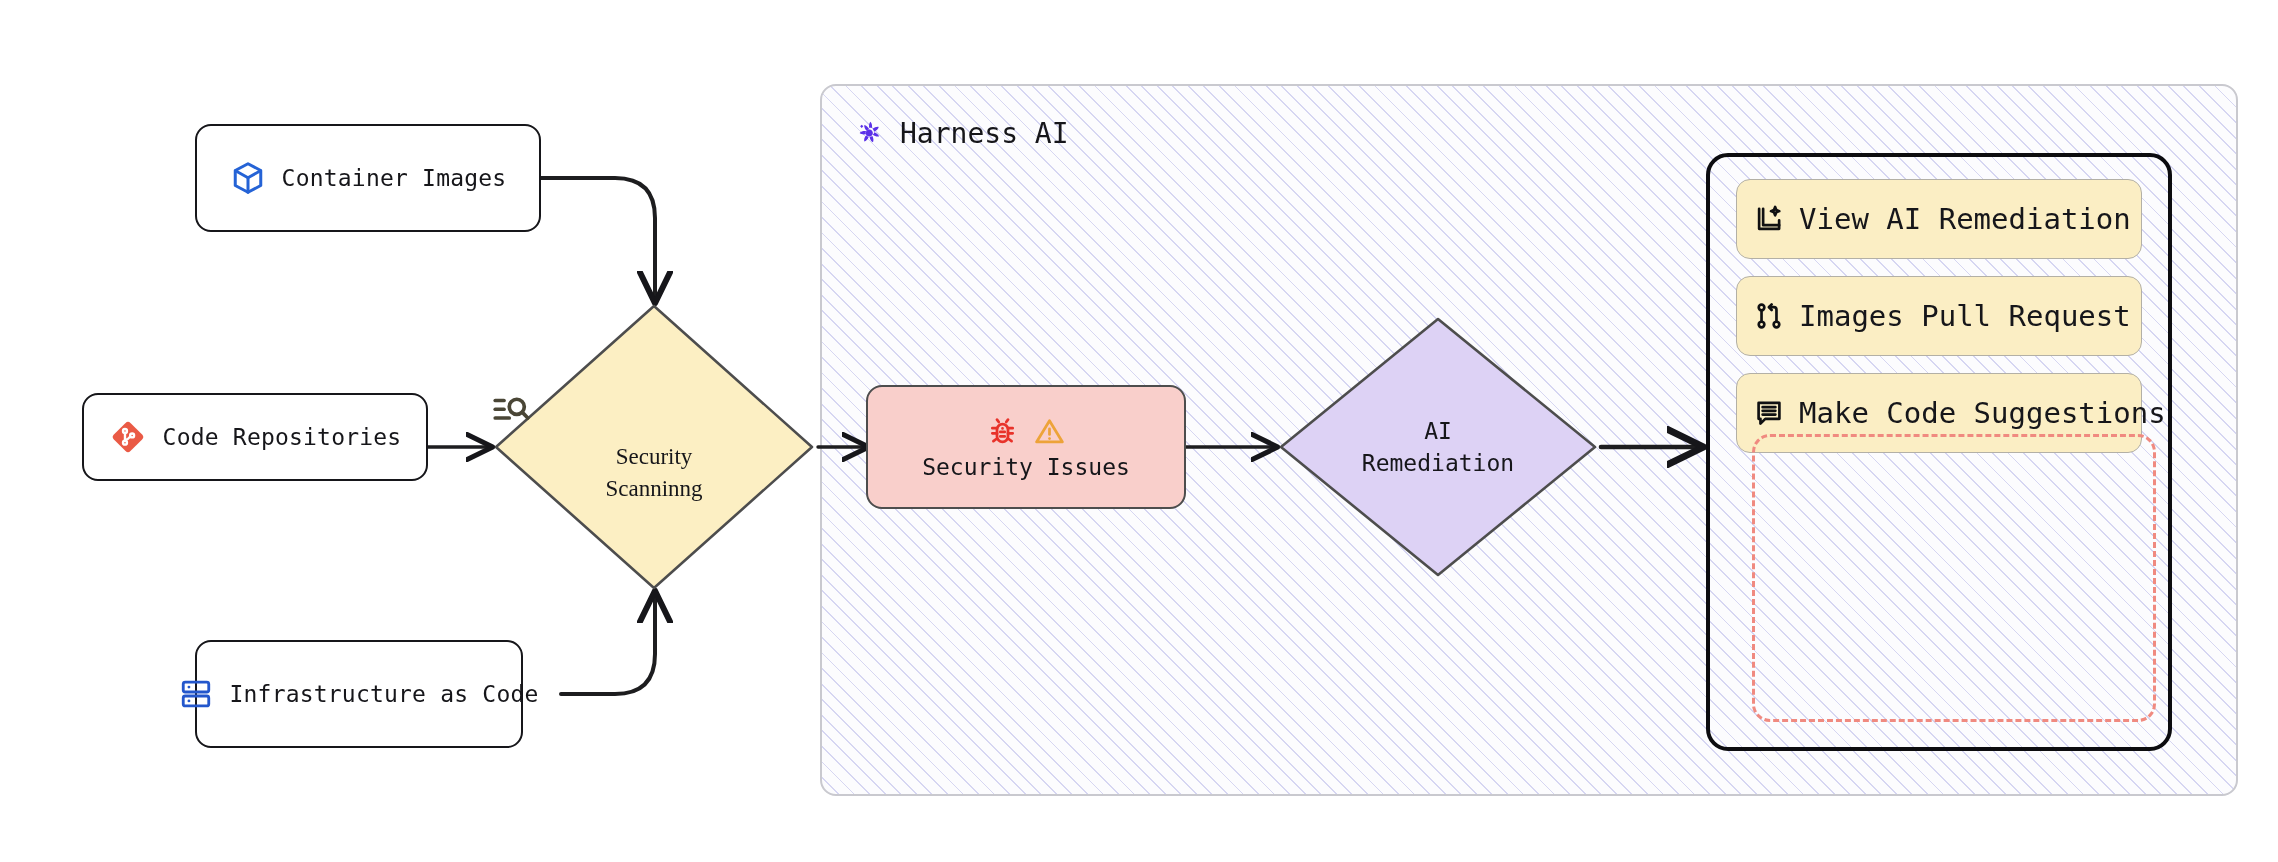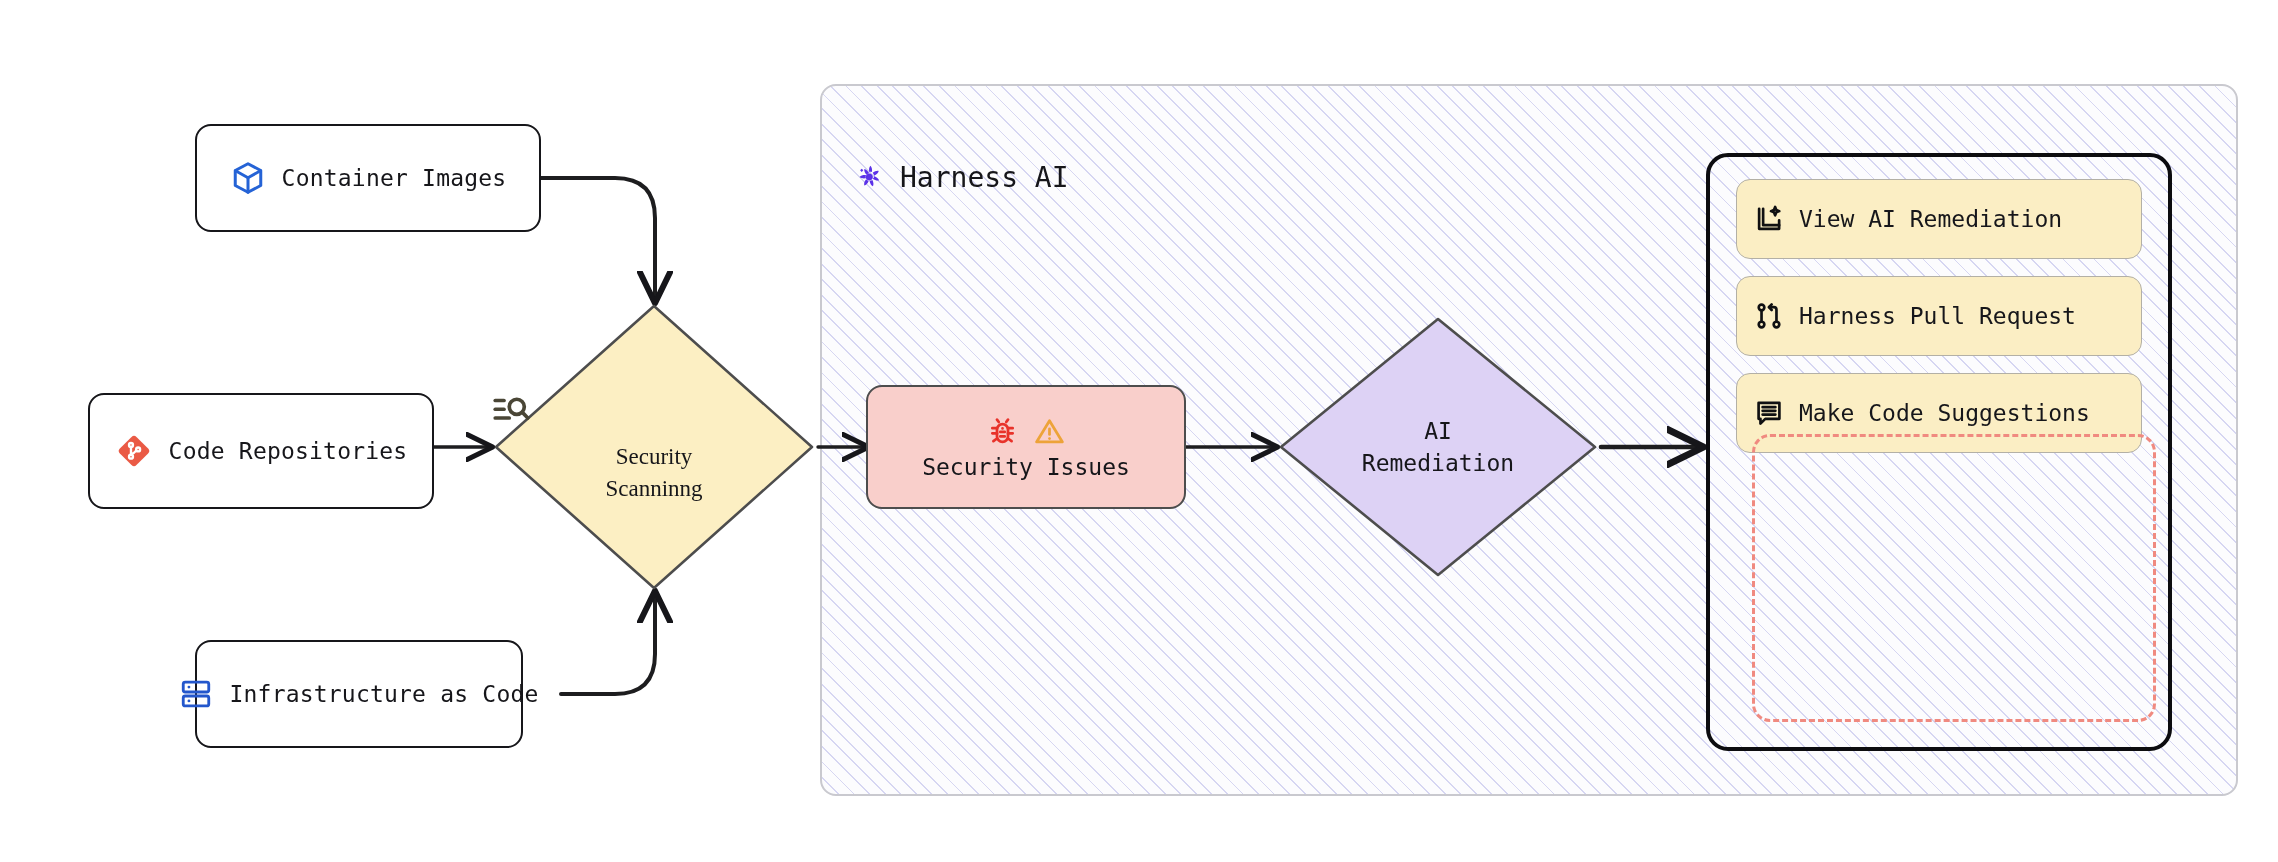--- a/index.html
+++ b/index.html
@@ -38,36 +38,36 @@
     background-image:repeating-linear-gradient(45deg,
         #d6d6f2 0px,#d6d6f2 1.3px,
         rgba(255,255,255,0) 1.3px,rgba(255,255,255,0) 11px);
   }
   #harness{
     position:absolute;left:820px;top:84px;width:1418px;height:712px;
     border:2px solid #c9c9cf;border-radius:16px;box-sizing:border-box;
   }
   #harness-title{
     position:absolute;left:30px;top:30px;display:flex;align-items:center;gap:14px;
-    font-size:28px;color:#16161a;white-space:nowrap;margin-top:44px;
+    font-size:28px;color:#16161a;white-space:nowrap;
   }
 
   
   #action-panel{
     position:absolute;left:1706px;top:153px;width:466px;height:598px;
     border:4px solid #0c0c0f;border-radius:22px;box-sizing:border-box;
     padding:22px 26px 0 26px;
   }
   .act-btn{
     position:relative;box-sizing:border-box;
     height:80px;margin-bottom:17px;
     border:1.6px solid #b3b0a6;border-radius:14px;
     background:#fbeec4;
     display:flex;align-items:center;gap:14px;padding:0 16px;
-    font-size:23px;color:#16161a;white-space:nowrap;
+    font-size:29px;color:#16161a;white-space:nowrap;
   }
   .act-btn .al{line-height:1;}
   #dashed-group{
     position:absolute;left:1752px;top:434px;width:404px;height:288px;
     border:3px dashed #f08a80;border-radius:18px;box-sizing:border-box;
     pointer-events:none;
   }
   #dashed-caption{
     position:absolute;left:1776px;top:661px;width:370px;
     font-size:22px;color:#16161a;white-space:nowrap;text-align:center;
@@ -125,21 +125,21 @@
     <span>
       <svg class="svgicon" width="36" height="36" viewBox="0 0 24 24" fill="none" stroke="#2563d6" stroke-width="2" stroke-linecap="round" stroke-linejoin="round">
         <path d="M12 2.5 20.5 7v10L12 21.5 3.5 17V7z"></path>
         <path d="M3.7 7.2 12 11.8l8.3-4.6"></path>
         <path d="M12 11.8V21.5"></path>
       </svg>
     </span>
     <span class="lbl">Container Images</span>
   </div>
 
-  <div class="node src-box" style="left:88px;top:393px;width:346px;height:116px;">
+  <div class="node src-box" style="left:82px;top:393px;width:346px;height:88px;">
     <span>
       <svg class="svgicon" width="38" height="38" viewBox="0 0 24 24">
         <rect x="4.6" y="4.6" width="14.8" height="14.8" rx="2.2" transform="rotate(45 12 12)" fill="#ea5a45"></rect>
         <g fill="none" stroke="#ffffff" stroke-width="1.5" stroke-linecap="round">
           <circle cx="10.1" cy="8.2" r="1.25"></circle>
           <circle cx="10.1" cy="15.6" r="1.25"></circle>
           <circle cx="14.6" cy="11" r="1.25"></circle>
           <path d="M10.1 9.5v4.9"></path>
           <path d="M13.5 11.6c-1.1 1.5-2.2 2.1-3.4 2.4"></path>
         </g>
@@ -229,21 +229,21 @@
       <span>
         <svg class="svgicon" width="32" height="32" viewBox="0 0 24 24" fill="none" stroke="#101012" stroke-width="2" stroke-linecap="round" stroke-linejoin="round">
           <circle cx="6.4" cy="5.6" r="2.1"></circle>
           <circle cx="6.4" cy="18.4" r="2.1"></circle>
           <circle cx="17.6" cy="18.4" r="2.1"></circle>
           <path d="M6.4 7.7v8.6"></path>
           <path d="M17.6 16.3V7.4a2 2 0 0 0-2-2h-3.6"></path>
           <path d="M14 3.3 12 5.4l2 2.1"></path>
         </svg>
       </span>
-      <span class="al">Harness Pull Request</span>
+      <span class="al">Images Pull Request</span>
     </div>
 
     <div class="act-btn">
       <span>
         <svg class="svgicon" width="32" height="32" viewBox="0 0 24 24" fill="none" stroke="#101012" stroke-width="2" stroke-linecap="round" stroke-linejoin="round">
           <path d="M4.2 4.4h15.6v12H9.2l-3.6 3.6v-3.6H4.2z"></path>
           <path d="M7.2 7.6h9.6M7.2 10.4h9.6M7.2 13.2h9.6"></path>
         </svg>
       </span>
       <span class="al">Make Code Suggestions</span>

